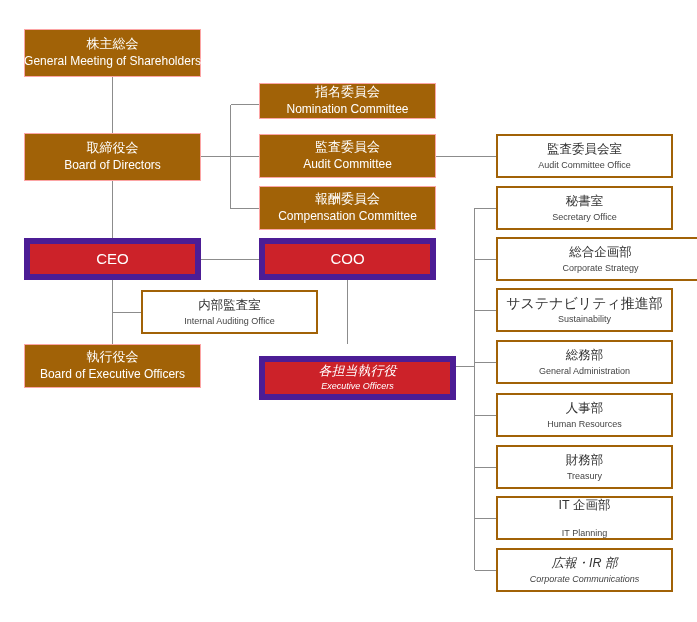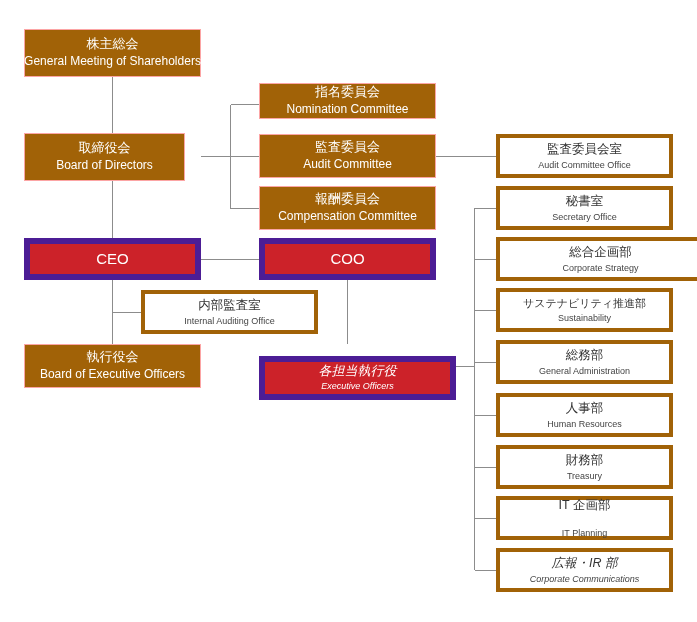--- a/index.html
+++ b/index.html
@@ -57,26 +57,26 @@
     background: #cc2229;
     color: #ffffff;
     border: 6px solid #4c1d95;
   }
   .node.red .jp { font-size: 15px; }
   .node.red.small .jp { font-size: 13px; margin-bottom: 2px; }
   .node.red.small .en { font-size: 9px; }
   
   .node.outline {
     background: #ffffff;
-    border: 4px solid #a16207;
+    border: 2px solid #a16207;
     color: #333333;
   }
   .node.outline .jp { font-size: 12.5px; margin-bottom: 3px; }
   .node.outline .en { font-size: 9px; color: #444444; }
-  .node.outline.wide .jp { font-size: 11px; }
+  .node.outline.wide .jp { font-size: 14px; }
 </style>
 </head>
 <body>
 
 <div id="chart">
 
   <svg id="lines" width="697" height="622" viewBox="0 0 697 622" xmlns="http://www.w3.org/2000/svg">
     <g stroke="#8c8c8c" stroke-width="1" fill="none" shape-rendering="crispEdges">
 
       <line x1="112.5" y1="77" x2="112.5" y2="133"></line>
@@ -110,21 +110,21 @@
       <line x1="474.5" y1="518" x2="496" y2="518"></line>
       <line x1="474.5" y1="570" x2="496" y2="570"></line>
     </g>
   </svg>
 
   <div class="node grey" style="left:24px; top:29px; width:177px; height:48px;">
     <span class="jp">株主総会</span>
     <span class="en">General Meeting of Shareholders</span>
   </div>
 
-  <div class="node grey" style="left:24px; top:133px; width:161px; height:48px;">
+  <div class="node grey" style="left:24px; top:133px; width:177px; height:48px;">
     <span class="jp">取締役会</span>
     <span class="en">Board of Directors</span>
   </div>
 
   <div class="node grey" style="left:259px; top:83px; width:177px; height:36px;">
     <span class="jp">指名委員会</span>
     <span class="en">Nomination Committee</span>
   </div>
 
   <div class="node grey" style="left:259px; top:134px; width:177px; height:44px;">

